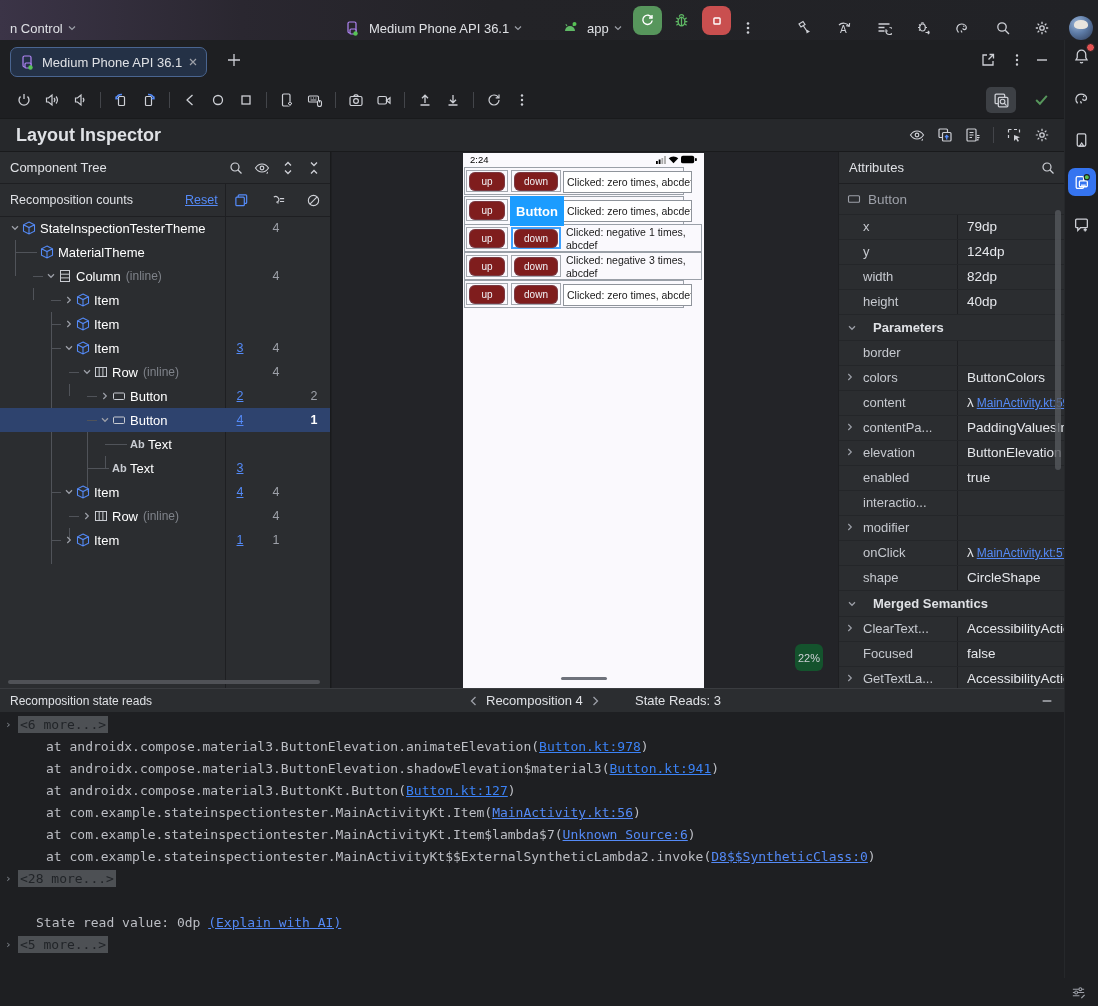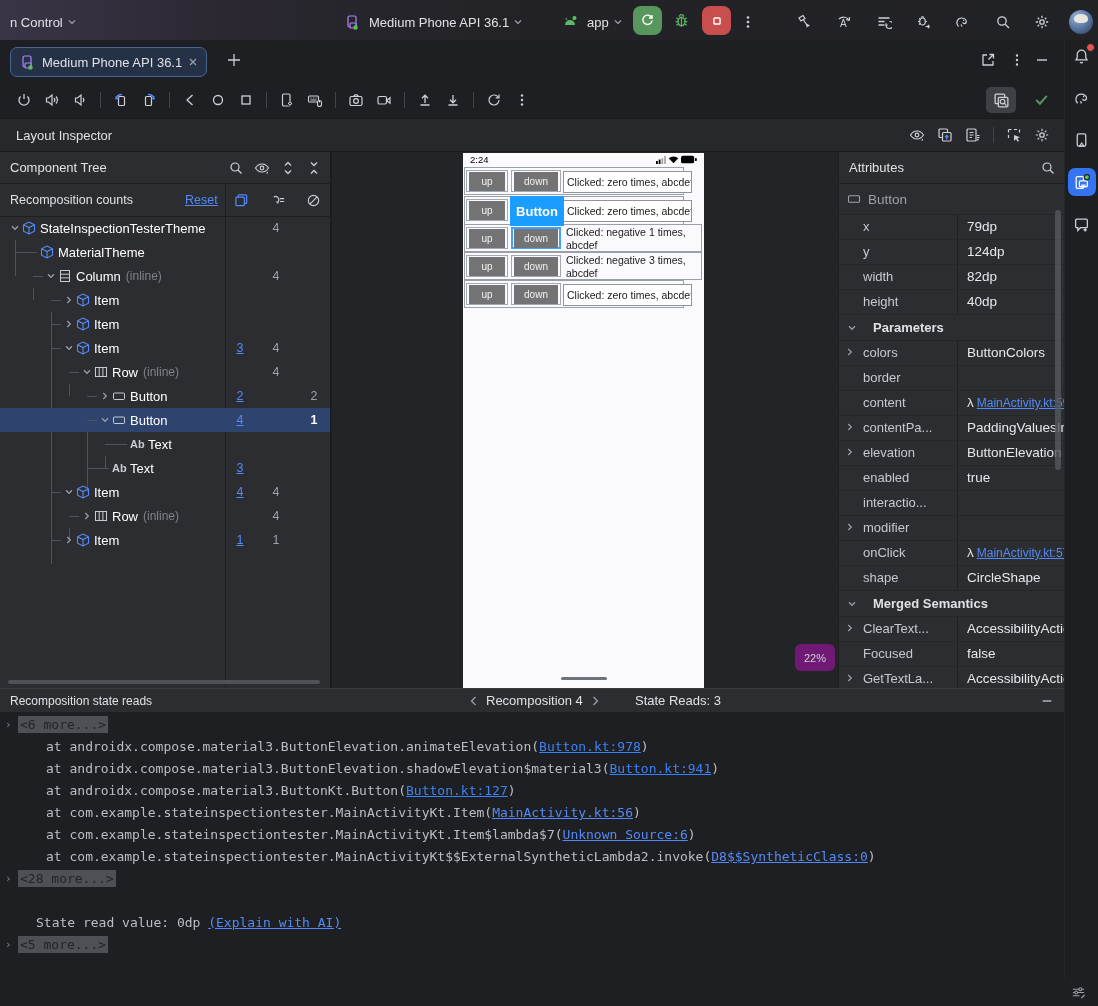--- a/index.html
+++ b/index.html
@@ -4,33 +4,33 @@
 <style>
   html,body{margin:0;padding:0;background:#1e1f22}
   .app{position:relative;width:1098px;height:1006px;background:#1e1f22;font-family:"Liberation Sans",sans-serif;color:#dfe1e5;overflow:hidden;font-size:13px}
   .abs{position:absolute}
   svg{display:block}
   .ic{display:inline-flex;align-items:center;justify-content:center;width:24px;height:24px;color:#ced0d6;flex:none}
   .ic svg{width:16px;height:16px}
   .vsep{width:1px;height:16px;background:#43454a;flex:none}
   
   .titlebar{position:absolute;left:0;top:0;width:1098px;height:40px;background:linear-gradient(90deg,#3b3447 0%,#2a2730 22%,#232327 45%,#212226 100%)}
-  .tb-item{position:absolute;top:2px;height:40px;display:flex;align-items:center;gap:5px;cursor:default}
+  .tb-item{position:absolute;top:8px;height:40px;display:flex;align-items:center;gap:5px;cursor:default}
   .caret{width:8px;height:8px}
   .runbtn{position:absolute;top:6px;width:29px;height:29px;border-radius:8px;display:flex;align-items:center;justify-content:center}
   
   .tabbar{position:absolute;left:0;top:40px;width:1064px;height:42px;background:#1e1f22}
   .tab{position:absolute;left:10px;top:7px;height:28px;display:flex;align-items:center;gap:6px;padding:0 8px 0 7px;background:#243146;border:1px solid #4a6590;border-radius:7px;font-size:13px;color:#dfe1e5}
   
   .emubar{position:absolute;left:0;top:82px;width:1064px;height:36px;background:#1e1f22;display:flex;align-items:center;gap:4px;padding-left:12px;box-sizing:border-box}
   .emubar .vsep{margin:0 4px}
   .inspchip{position:absolute;right:48px;top:5px;width:30px;height:26px;background:#3d4045;border-radius:5px;display:flex;align-items:center;justify-content:center}
   
   .insphead{position:absolute;left:0;top:118px;width:1064px;height:34px;background:#26282b;border-top:1px solid #191a1c;border-bottom:1px solid #191a1c;display:flex;align-items:center;padding:0 10px 0 16px;box-sizing:border-box}
-  .insphead .title{font-weight:400;font-size:13px}
+  .insphead .title{font-weight:700;font-size:18px}
   .insphead .right{margin-left:auto;display:flex;align-items:center;gap:4px}
   
   .tree{position:absolute;left:0;top:152px;width:331px;height:536px;background:#2b2d30;border-right:1px solid #191a1c;box-sizing:border-box}
   .tree-head{height:31px;border-bottom:1px solid #1e1f22;display:flex;align-items:center;padding:0 4px 0 10px}
   .tree-head .right{margin-left:auto;display:flex;gap:2px}
   .counts-head{height:32px;border-bottom:1px solid #1e1f22;display:flex;align-items:center;padding-left:10px;font-size:12.5px;position:relative}
   .reset{color:#548af7;text-decoration:underline;font-size:12.5px;position:absolute;left:185px;cursor:pointer}
   .tree-rows{position:absolute;top:64px;left:0;right:0;bottom:12px;overflow:hidden}
   .tree-row{position:relative;height:24px;display:flex;align-items:center;white-space:nowrap}
   .tree-row.selected{background:#2e436e}
@@ -51,26 +51,26 @@
   .hscroll{position:absolute;left:8px;right:10px;bottom:4px;height:4px;border-radius:2px;background:#505257}
   .cicon{position:absolute;top:4px;width:24px;height:24px;display:flex;align-items:center;justify-content:center}
   
   .canvas{position:absolute;left:332px;top:152px;width:506px;height:536px;background:#232428}
   .phone{position:absolute;left:131px;top:1px;width:241px;height:535px;background:#faf9fd;color:#17181a}
   .p-status{position:absolute;left:0;top:0;right:0;height:13px;display:flex;align-items:center;padding:0 7px;font-size:9.5px;color:#000}
   .p-status .sic{margin-left:auto;display:flex;align-items:center;gap:2px}
   .p-row{position:absolute;left:1px;border:1px solid #9aa0a8;box-sizing:border-box;background:#faf9fd}
   .p-cell{position:absolute;border:1px solid #a4a8af;box-sizing:border-box;display:flex;align-items:center;justify-content:center}
   .p-cell.sel{border:2px solid #3fa2ff}
-  .oval{border-radius:0;background:#737373;color:#f2f3f7;font-size:10px;display:flex;align-items:center;justify-content:center;box-shadow:inset 0 0 0 1px #6e779450}
+  .oval{border-radius:6px;background:#7f1d1d;color:#f2f3f7;font-size:10px;display:flex;align-items:center;justify-content:center;box-shadow:inset 0 0 0 1px #6e779450}
   .p-tip{position:absolute;background:#1b9cff;color:#fff;font-weight:700;font-size:13px;display:flex;align-items:center;justify-content:center;z-index:2}
   .p-field{position:absolute;border:1px solid #8f949b;background:#fff;font-size:10.5px;color:#1a1a1a;display:flex;align-items:center;padding:0 3px;white-space:nowrap;overflow:hidden}
   .p-text{position:absolute;font-size:10.5px;line-height:13px;color:#1a1a1a;white-space:pre}
   .p-nav{position:absolute;left:50%;transform:translateX(-50%);bottom:8px;width:46px;height:3px;border-radius:2px;background:#6e727b}
-  .zoombadge{position:absolute;left:463px;top:492px;width:40px;height:27px;background:#701a75;border-radius:6px;color:#ced1d6;font-size:11px;display:flex;align-items:center;justify-content:center}
+  .zoombadge{position:absolute;left:463px;top:492px;width:28px;height:27px;background:#14532d;border-radius:6px;color:#ced1d6;font-size:11px;display:flex;align-items:center;justify-content:center}
   
   .attrs{position:absolute;left:839px;top:152px;width:225px;height:536px;background:#2b2d30;overflow:hidden}
   .attrs-head{height:31px;border-bottom:1px solid #1e1f22;display:flex;align-items:center;padding:0 4px 0 10px}
   .attrs-head .ic{margin-left:auto}
   .attr-comp{height:30px;display:flex;align-items:center;gap:7px;padding-left:8px;color:#9da0a8;font-size:13.5px;border-bottom:1px solid #242629}
   .attr-row{position:relative;height:24px;display:flex;font-size:13px;border-bottom:1px solid #242629}
   .an{width:119px;flex:none;padding-left:24px;line-height:23px;color:#c6c9cf;position:relative;border-right:1px solid #1e1f22;box-sizing:border-box;white-space:nowrap;overflow:hidden}
   .av{flex:1;padding-left:9px;line-height:23px;color:#e6e8ec;white-space:nowrap;overflow:hidden;font-size:13.5px}
   .attr-section{height:25px;display:flex;align-items:center;gap:15px;padding-left:7px;font-weight:700;border-bottom:1px solid #242629;font-size:13px}
   .aw{position:absolute;left:5px;top:5px;width:14px;height:14px}
@@ -801,30 +801,30 @@
         </div>
         <div class="attr-section">
           <span>
             <svg width="12" height="12" viewBox="0 0 14 14">
               <path d="M3.5 5L7 8.5 10.5 5" fill="none" stroke="#9da0a8" stroke-width="1.4"></path>
             </svg>
           </span>
           <span>Parameters</span>
         </div>
         <div class="attr-row">
+          <span class="an">border</span>
+          <span class="av"><span></span></span>
+        </div>
+        <div class="attr-row">
           <span class="an">colors<span class="aw">
               <svg width="12" height="12" viewBox="0 0 14 14">
                 <path d="M5 3.5L8.5 7 5 10.5" fill="none" stroke="#9da0a8" stroke-width="1.4"></path>
               </svg>
             </span></span>
           <span class="av"><span>ButtonColors</span></span>
-        </div>
-        <div class="attr-row">
-          <span class="an">border</span>
-          <span class="av"><span></span></span>
         </div>
         <div class="attr-row">
           <span class="an">content</span>
           <span class="av"><span class="lam">λ</span><span class="alink">MainActivity.kt:59</span></span>
         </div>
         <div class="attr-row">
           <span class="an">contentPa...<span class="aw">
               <svg width="12" height="12" viewBox="0 0 14 14">
                 <path d="M5 3.5L8.5 7 5 10.5" fill="none" stroke="#9da0a8" stroke-width="1.4"></path>
               </svg>

